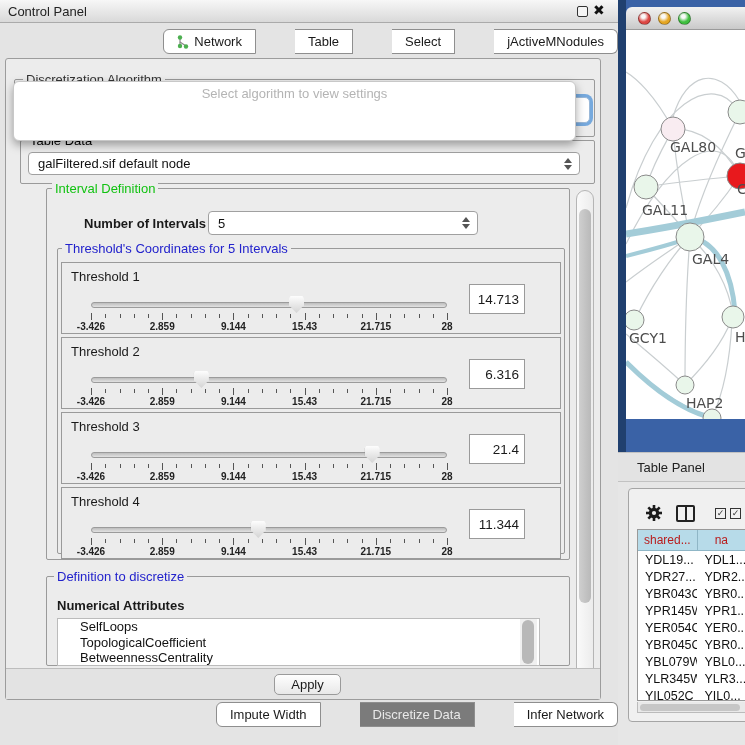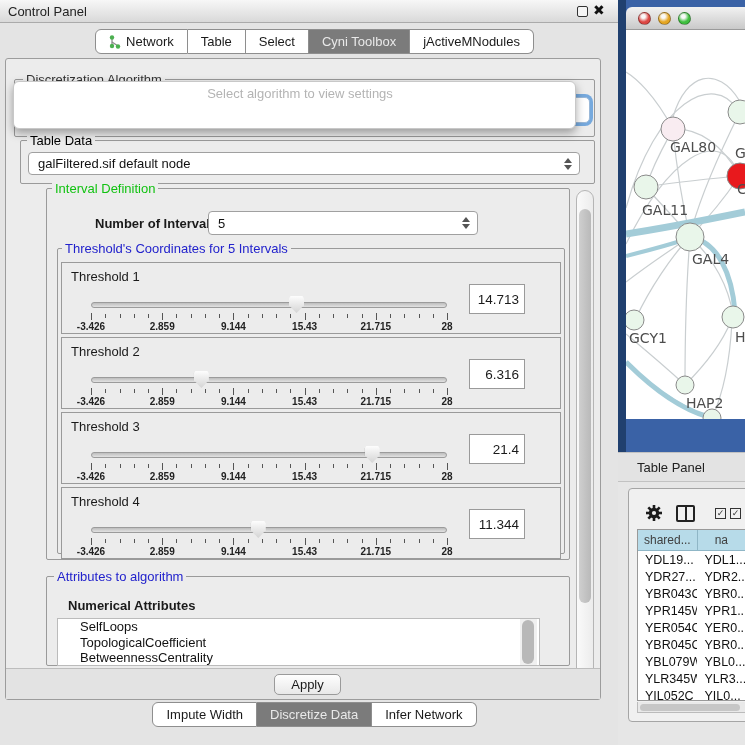--- a/index.html
+++ b/index.html
@@ -2,35 +2,35 @@
 <html><head>
 <meta charset="utf-8">
 <style>
   * { margin:0; padding:0; box-sizing:border-box; }
   html,body { width:745px; height:745px; }
   body {
     font-family:"Liberation Sans","DejaVu Sans",sans-serif;
     background:#e4e4e4; position:relative; overflow:hidden;
     font-size:13px; color:#1a1a1a;
   }
-  .abs { position:absolute;padding-left:11px; }
+  .abs { position:absolute; }
 
   
   .titlebar {
     left:0; top:0; width:618px; height:23px;
     background:linear-gradient(#f7f7f7,#d9d9d9);
     border-bottom:1px solid #aaa;
   }
   .titlebar .title { position:absolute; left:8px; top:4px; font-size:13px; color:#222; }
   .float-btn { position:absolute; left:577px; top:6px; width:11px; height:11px;
     border:1.5px solid #333; border-radius:2px; background:#f4f4f4; }
   .close-btn { position:absolute; left:593px; top:2px; font-size:14px; font-weight:bold; color:#111; }
 
   
-  .seg-strip { display:flex; justify-content:center; left:0; width:618px; }
+  .seg-strip { display:flex; justify-content:flex-end; left:0; width:618px;gap:39px; }
   .seg {
     display:flex; align-items:center; gap:5px;
     padding:4px 13px; background:#fff; color:#1a1a1a;
     border:1px solid #8e8e8e; border-left:none; font-size:13px; white-space:nowrap;
   }
   .seg:first-child { border-left:1px solid #8e8e8e; border-radius:6px 0 0 6px; }
   .seg:last-child { border-radius:0 6px 6px 0; }
   .seg.active { background:#7b7b7b; color:#e9e9e9; }
 
   .panel-body {
@@ -46,21 +46,21 @@
     font-size:13px; display:flex; align-items:center; padding-left:9px; color:#111;
   }
   .stepper { position:absolute; right:7px; top:50%; transform:translateY(-50%);
     display:flex; flex-direction:column; gap:2px; }
   .stepper i { width:0; height:0; border-left:4px solid transparent; border-right:4px solid transparent; }
   .stepper .up { border-bottom:5px solid #555; }
   .stepper .dn { border-top:5px solid #555; }
 
   
   .popup {
-    left:13px; top:81px; width:563px; height:48px; background:#fff;
+    left:13px; top:81px; width:563px; height:60px; background:#fff;
     border:1px solid #c8c8c8; border-radius:6px;
     box-shadow:0 4px 10px rgba(0,0,0,.35); z-index:50; overflow:hidden;
   }
   .popup .hint { text-align:center; color:#b4b4b4; font-size:13px; padding-top:4px; height:17px; }
   .popup .item { font-size:13.5px; padding-left:3px; height:16px; line-height:16px; color:#000; }
   .popup .item.bold { font-weight:bold; }
   .focus-combo { left:22px; top:97px; width:568px; height:26px; background:#fff;
     border:1px solid #9ab8d8; border-radius:5px; box-shadow:0 0 0 3px #76a9dd; z-index:10; }
 
   
@@ -119,21 +119,21 @@
   .cols-icon { position:absolute; left:47px; top:16px; width:19px; height:17px;
     border:2px solid #222; border-radius:2px; }
   .cols-icon i { position:absolute; left:7px; top:0; width:2px; height:13px; background:#222; }
   .cb-icon { position:absolute; top:19px; width:11px; height:11px; border:1.5px solid #333;
     font-size:9px; line-height:9px; text-align:center; color:#333; font-weight:bold; }
 
   .tp-table { position:absolute; left:8px; top:40px; width:110px; height:172px;
     background:#fff; border:1px solid #999; overflow:hidden; }
   .tp-hrow { display:flex; height:21px; }
   .tp-hcell { background:#b7dbe9; border-right:1px solid #8fb6c6; border-bottom:1px solid #8fb6c6;
-    font-size:12px; display:flex; align-items:center; justify-content:center; color:#404040; overflow:hidden; }
+    font-size:12px; display:flex; align-items:center; justify-content:center; color:#b91c1c; overflow:hidden; }
   .tp-row { display:flex; height:17px; }
   .tp-cell { font-size:12.5px; padding-left:7px; display:flex; align-items:center;
     white-space:nowrap; overflow:hidden; color:#111; }
   .tp-hscroll { position:absolute; left:8px; top:213px; width:110px; height:11px; background:#e9e9e9;
     border:1px solid #bbb; border-top:none; }
   .tp-hscroll .thumb { position:absolute; left:2px; top:2px; width:100px; height:7px;
     background:#c6c6c6; border-radius:4px; }
 
   .net-label { font-family:"DejaVu Sans",sans-serif; font-size:14px; fill:#4d4d4d; }
 </style>
@@ -155,23 +155,20 @@
         <circle cx="3" cy="11" r="2.2" fill="#4caf50"></circle>
         <circle cx="9" cy="11.5" r="2.2" fill="#4caf50"></circle>
       </svg>
       <span>Network</span>
     </div>
     <div class="seg">
       <span>Table</span>
     </div>
     <div class="seg">
       <span>Select</span>
-    </div>
-    <div class="seg active">
-      <span>Cyni Toolbox</span>
     </div>
     <div class="seg">
       <span>jActiveMNodules</span>
     </div>
   </div>
 
 <div class="abs panel-body"></div>
 
 <div class="groupbox" style="left:14px; top:79px; width:581px; height:58px;">
   <span class="group-title" style="left:8px; top:-7px; color:#333;">Discretization Algorithm</span>
@@ -361,21 +358,21 @@
       <div class="tick-label" style="left:385.0px">28</div>
       <div class="thr-value">11.344</div>
     </div>
   </div>
 
 <div class="abs vscroll">
     <div class="thumb"></div>
   </div>
 
 <div class="groupbox" style="left:46px; top:576px; width:524px; height:90px;">
-  <span class="group-title" style="left:7px; top:-7px; color:#2222cc;">Attributes to algorithm</span>
+  <span class="group-title" style="left:7px; top:-7px; color:#2222cc;">Definition to discretize</span>
 </div>
 <div class="abs" style="left:57px; top:598px; font-weight:bold;">Numerical Attributes</div>
 <div class="attr-list" id="attr-list">
     <div class="attr-item">SelfLoops</div>
     <div class="attr-item">TopologicalCoefficient</div>
     <div class="attr-item">BetweennessCentrality</div>
   </div>
 <div class="abs attr-scroll">
     <div class="thumb"></div>
   </div>

